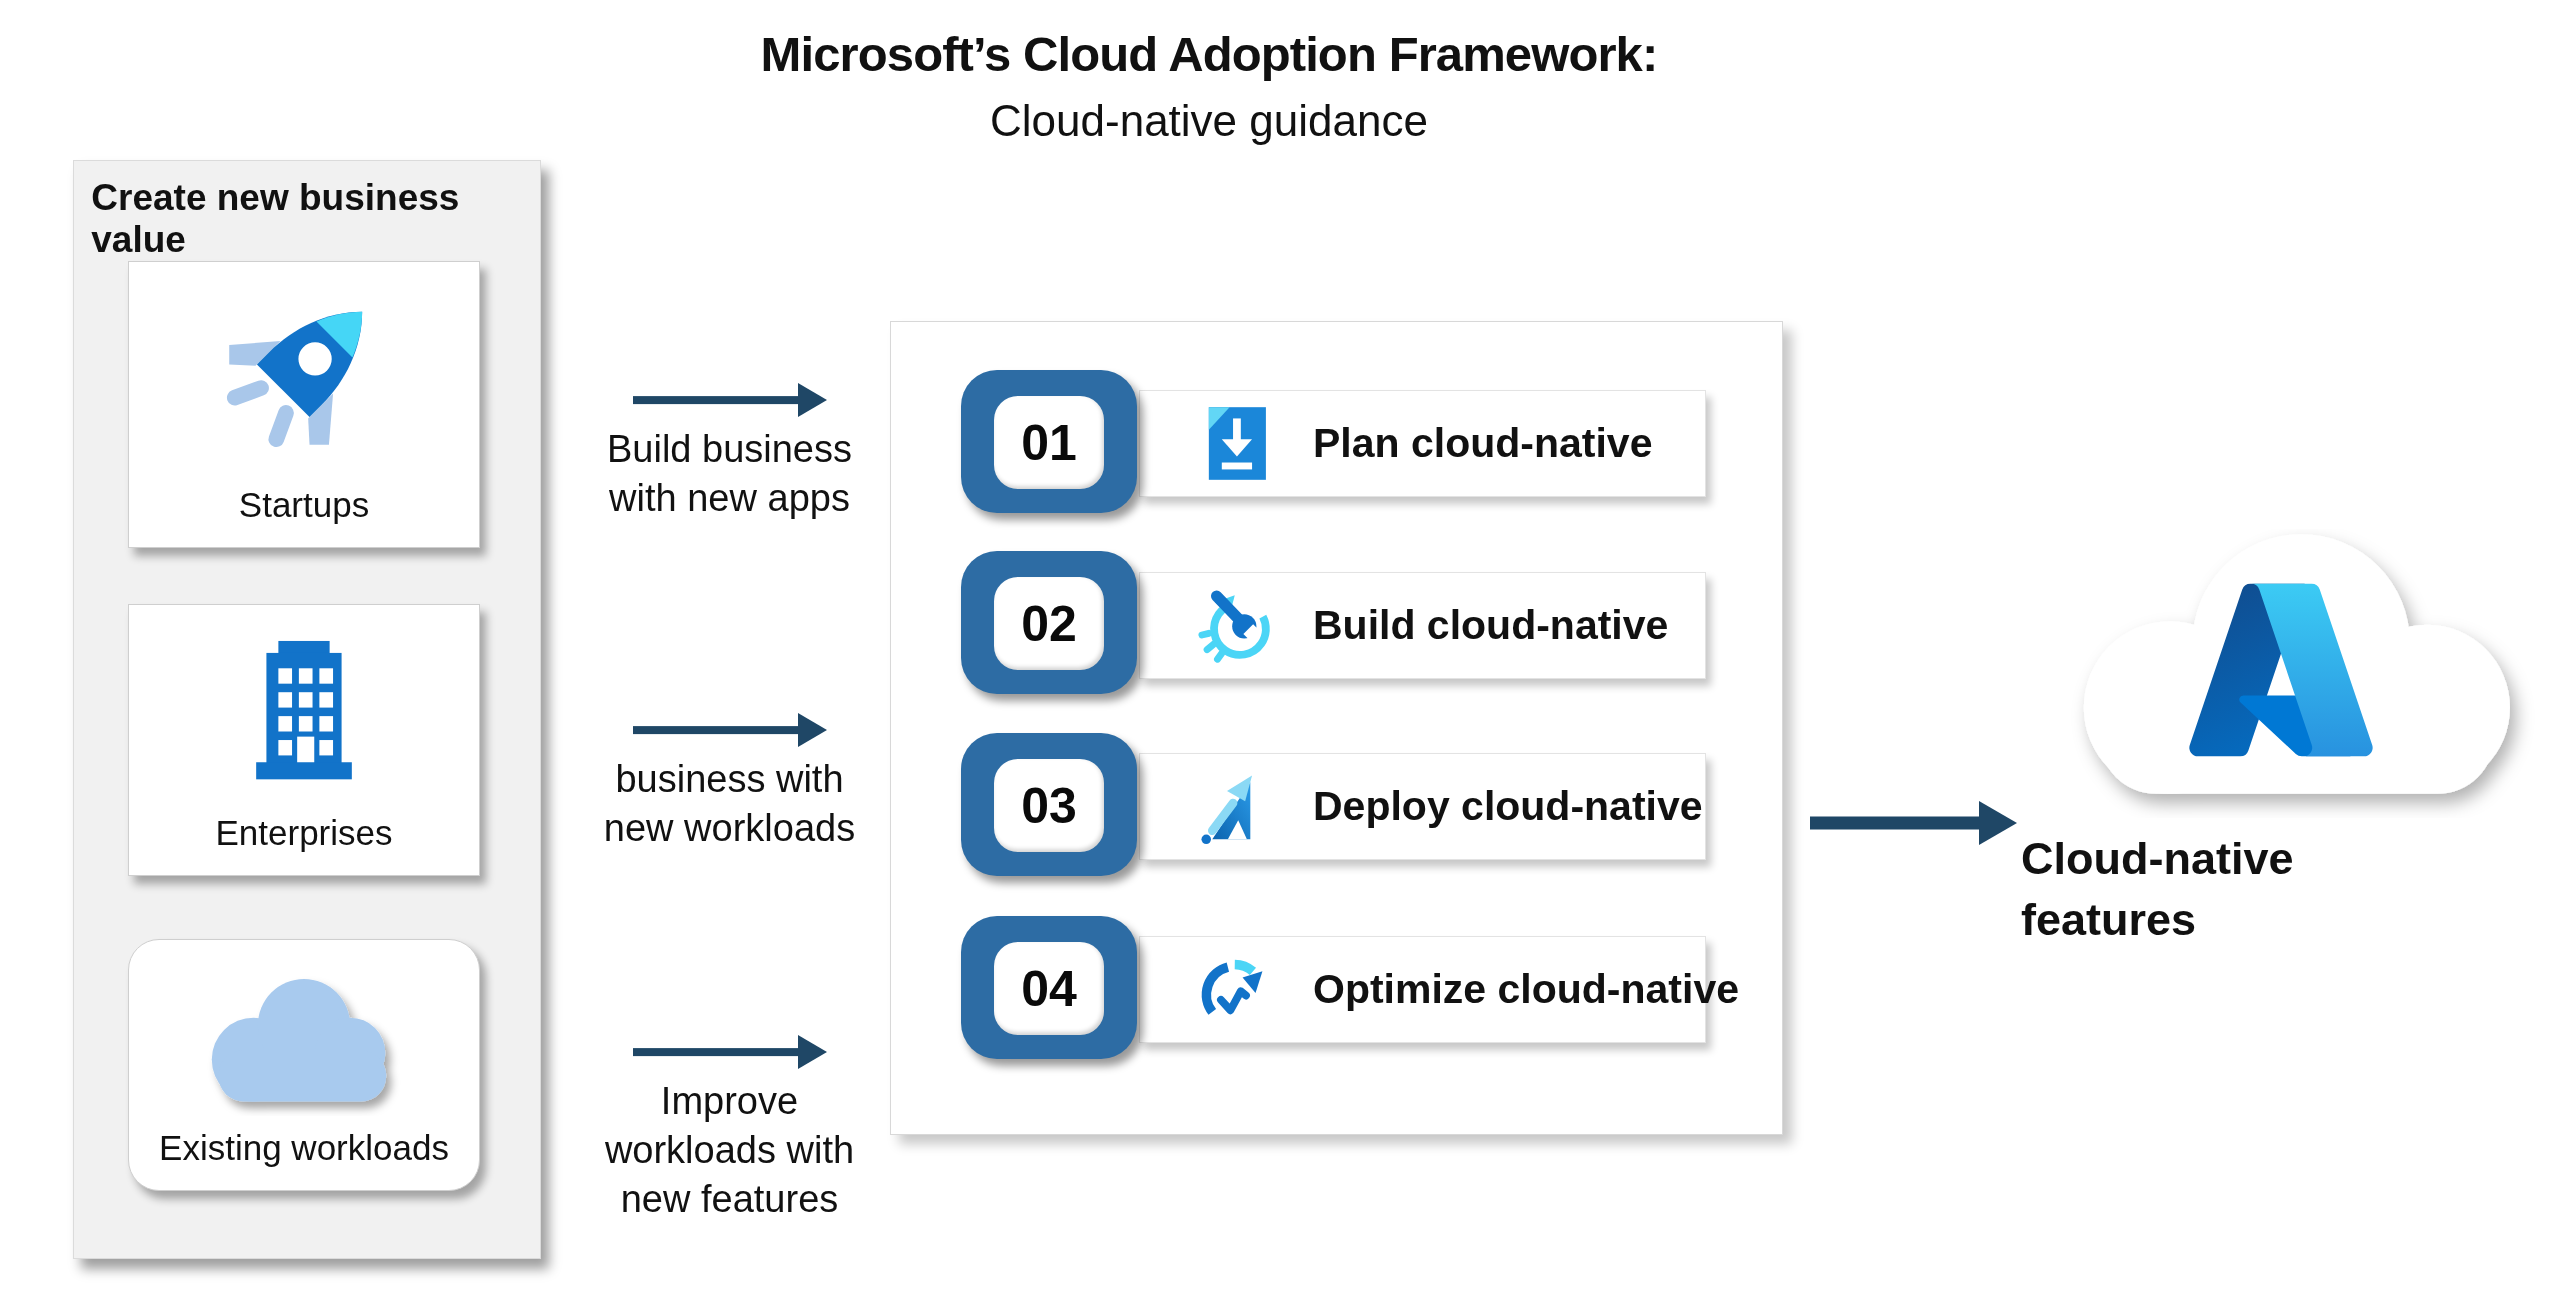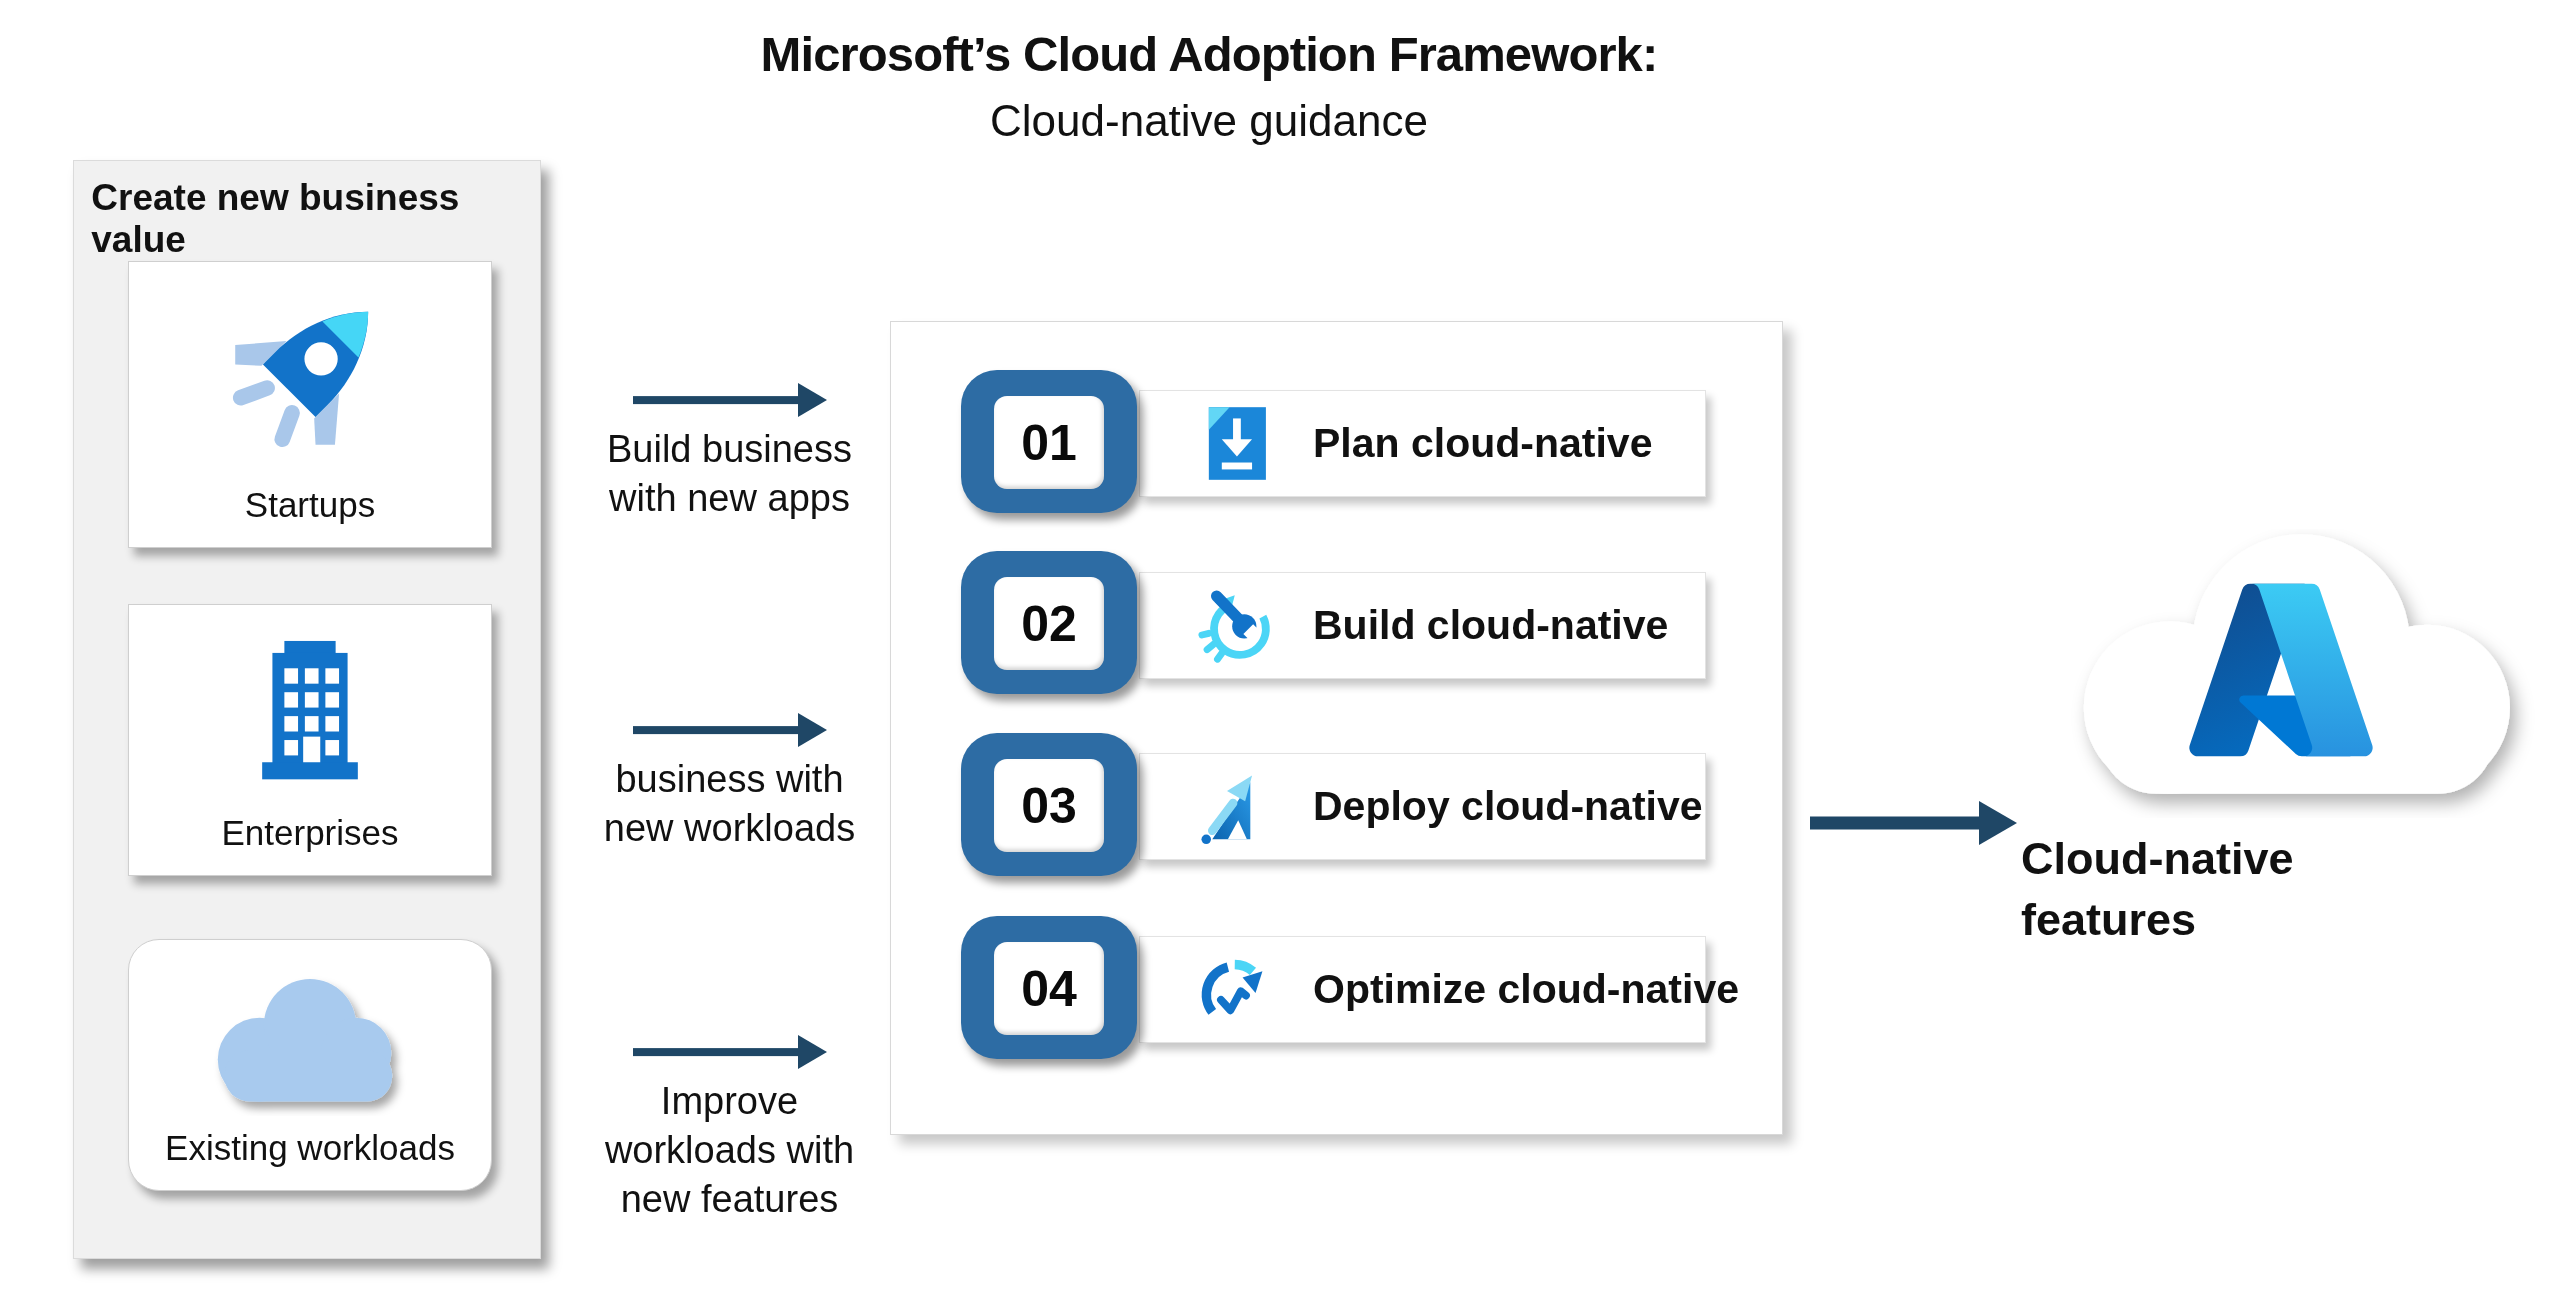--- a/index.html
+++ b/index.html
@@ -16,21 +16,21 @@
   .ms-squares{display:grid;grid-template-columns:40px 40px;grid-template-rows:40px 40px;gap:5.2px;}
   .ms-sq{width:40px;height:40px;}
   .ms-text{font-size:40px;line-height:1.13;color:#737373;font-weight:bold;letter-spacing:-0.4px;}
 
   
   .left-panel{position:absolute;left:73px;top:160px;width:466px;height:1097px;
               background:#F1F1F1;border:1.7px solid #DBDBDB;
               box-shadow:7.8px 9.5px 11.2px rgba(0,0,0,0.38);}
   .left-panel-header{position:absolute;left:17.3px;top:15.5px;font-size:37px;font-weight:bold;}
   .persona-card{position:absolute;left:54px;width:350px;background:#fff;border:1.7px solid #CFCFCF;
-                box-shadow:6px 7.8px 8.6px rgba(0,0,0,0.32);padding-left:12px;}
+                box-shadow:6px 7.8px 8.6px rgba(0,0,0,0.32);}
   .card-startups{top:100px;height:285px;}
   .card-enterprises{top:443px;height:270px;}
   .card-workloads{top:778px;height:250px;border-radius:31px;}
   .card-icon{position:absolute;left:0;right:0;top:0;display:flex;justify-content:center;}
   .card-label{position:absolute;left:0;right:0;bottom:22.5px;text-align:center;font-size:35px;}
 
   
   .flow-block{position:absolute;left:563px;width:333px;text-align:center;}
   .flow-1{top:380px;} .flow-2{top:710px;} .flow-3{top:1032px;}
   .h-arrow{position:relative;width:194px;height:40px;margin:0 auto;}
@@ -41,21 +41,21 @@
                  border-top:17.3px solid transparent;border-bottom:17.3px solid transparent;}
   .flow-label{margin-top:5.2px;font-size:38px;line-height:1.29;}
 
   
   .process-panel{position:absolute;left:890px;top:321px;width:891px;height:812px;
                  background:#fff;border:1.7px solid #D8D8D8;
                  box-shadow:8.6px 8.6px 11.2px rgba(0,0,0,0.22);}
   .step-badge{position:absolute;left:961px;width:176px;height:143px;background:#2D6CA4;
               border-radius:36px;box-shadow:5.2px 7px 8.6px rgba(0,0,0,0.4);z-index:3;}
   .step-badge .inner{position:absolute;left:33px;right:33px;top:26px;bottom:24px;background:#fff;
-                     border-radius:13px;display:flex;align-items:center;justify-content:center;
+                     border-radius:24px;display:flex;align-items:center;justify-content:center;
                      box-shadow:inset -1.7px -2.6px 4.3px rgba(0,0,0,0.18);}
   .step-badge .num{font-size:50px;font-weight:bold;color:#0a0a0a;}
   .b1{top:370px;} .b2{top:551px;} .b3{top:733px;} .b4{top:916px;}
   .step-bar{position:absolute;left:1139px;width:567px;height:107px;background:#fff;
             border:1.7px solid #E3E3E3;box-shadow:5.2px 7px 7.8px rgba(0,0,0,0.22);
             display:flex;align-items:center;padding-left:55px;gap:35px;box-sizing:border-box;z-index:2;}
   .r1{top:390px;} .r2{top:572px;} .r3{top:753px;} .r4{top:936px;}
   .step-icon{width:83px;height:83px;flex:0 0 auto;}
   .step-label{font-size:41px;font-weight:bold;white-space:nowrap;}
 

